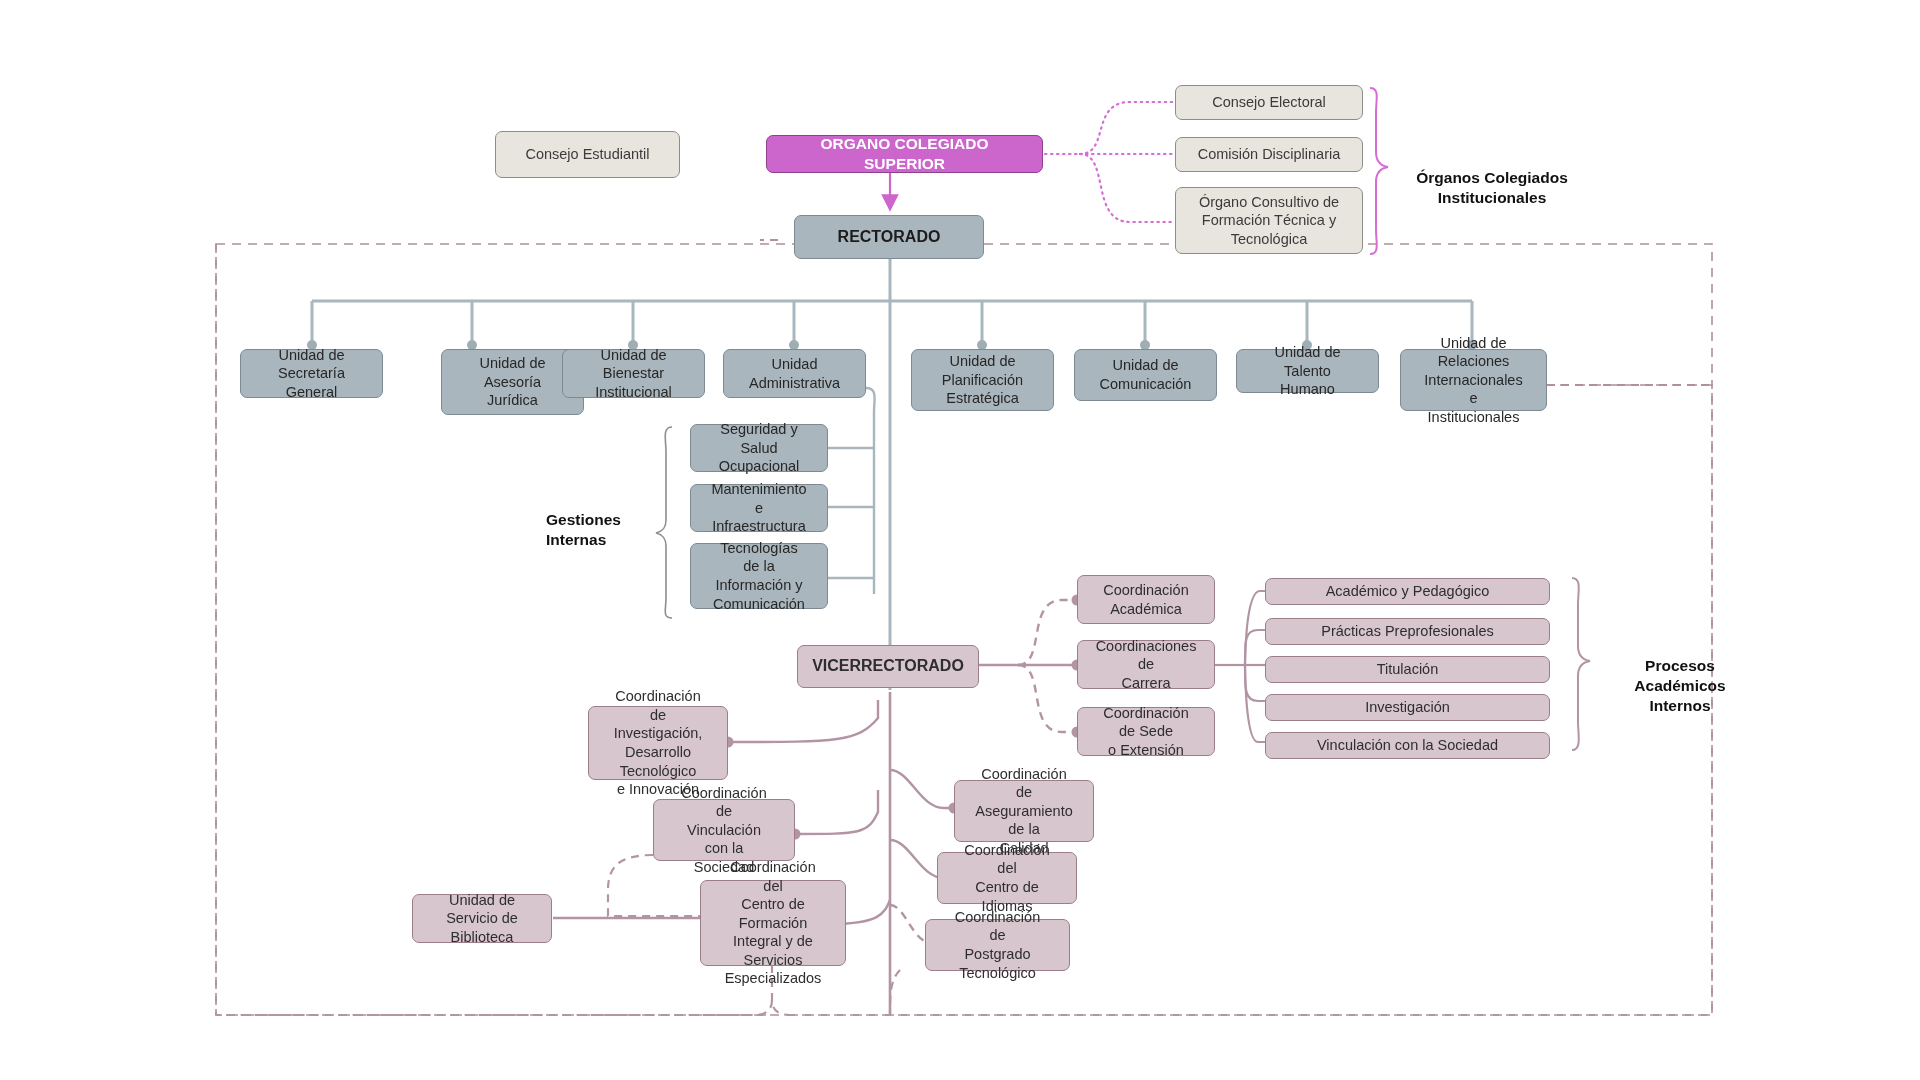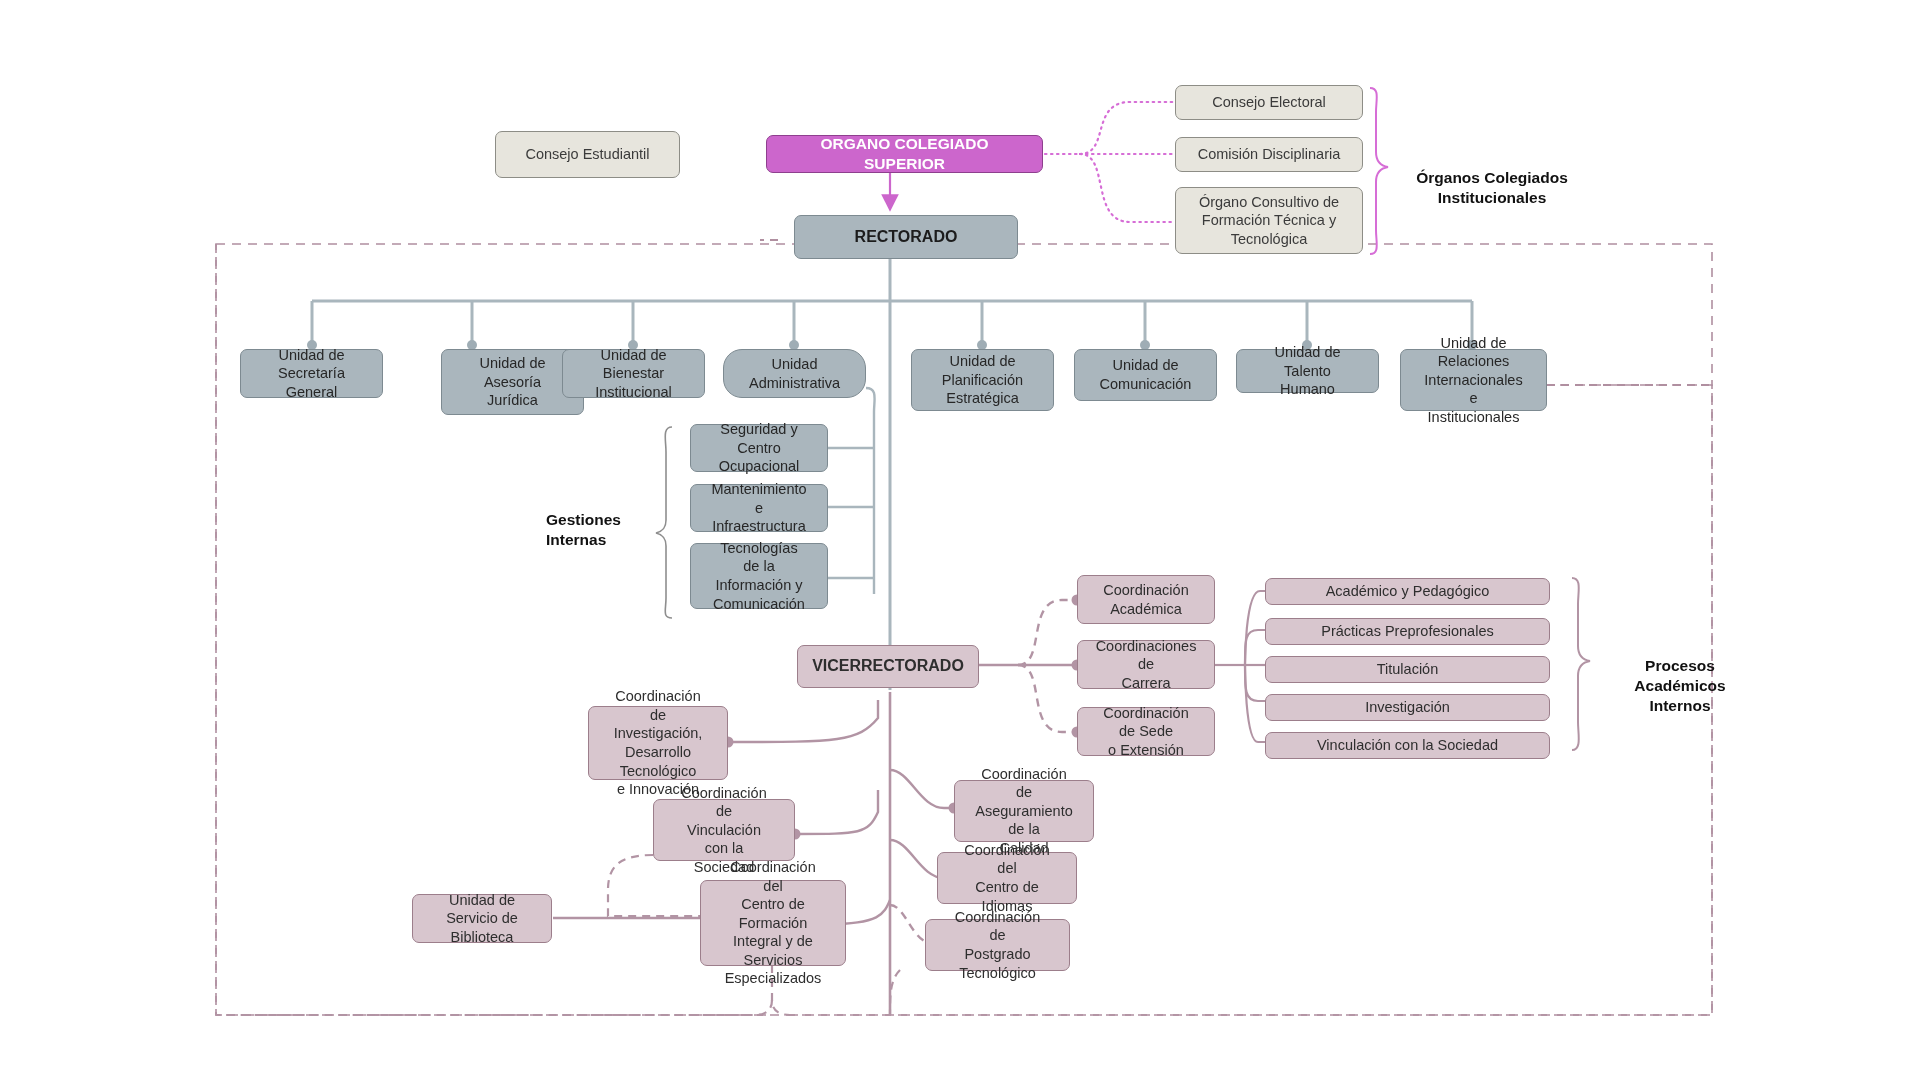--- a/index.html
+++ b/index.html
@@ -206,37 +206,37 @@
   <div class="node n-beige" style="left:1175px; top:187px; width:188px; height:67px;">
     <span>Órgano Consultivo de
 Formación Técnica y
 Tecnológica</span>
   </div>
   <div class="bracket-label" style="left:1392px; top:148px; width:200px;">
     <span>Órganos Colegiados
 Institucionales</span>
   </div>
 
-  <div class="node n-grey bold" style="left:794px; top:215px; width:224px; height:44px;">
+  <div class="node n-grey bold" style="left:794px; top:215px; width:190px; height:44px;">
     <span>RECTORADO</span>
   </div>
 
   <div class="node n-grey" style="left:240px; top:349px; width:143px; height:49px;">
     <span>Unidad de Secretaría
 General</span>
   </div>
   <div class="node n-grey" style="left:402px; top:349px; width:143px; height:66px;margin-left:39px;">
     <span>Unidad de Asesoría
 Jurídica</span>
   </div>
   <div class="node n-grey" style="left:562px; top:349px; width:143px; height:49px;">
     <span>Unidad de Bienestar
 Institucional</span>
   </div>
-  <div class="node n-grey" style="left:723px; top:349px; width:143px; height:49px;border-radius:19px;">
+  <div class="node n-grey" style="left:723px; top:349px; width:143px; height:49px;">
     <span>Unidad Administrativa</span>
   </div>
   <div class="node n-grey" style="left:911px; top:349px; width:143px; height:62px;">
     <span>Unidad de
 Planificación
 Estratégica</span>
   </div>
   <div class="node n-grey" style="left:1074px; top:349px; width:143px; height:52px;">
     <span>Unidad de
 Comunicación</span>
@@ -249,21 +249,21 @@
     <span>Unidad de Relaciones
 Internacionales e
 Institucionales</span>
   </div>
 
   <div class="side-label" style="left:546px; top:490px; width:120px;">
     <span>Gestiones
 Internas</span>
   </div>
   <div class="node n-grey" style="left:690px; top:424px; width:138px; height:48px;">
-    <span>Seguridad y Centro
+    <span>Seguridad y Salud
 Ocupacional</span>
   </div>
   <div class="node n-grey" style="left:690px; top:484px; width:138px; height:48px;">
     <span>Mantenimiento e
 Infraestructura</span>
   </div>
   <div class="node n-grey" style="left:690px; top:543px; width:138px; height:66px;">
     <span>Tecnologías de la
 Información y
 Comunicación</span>

